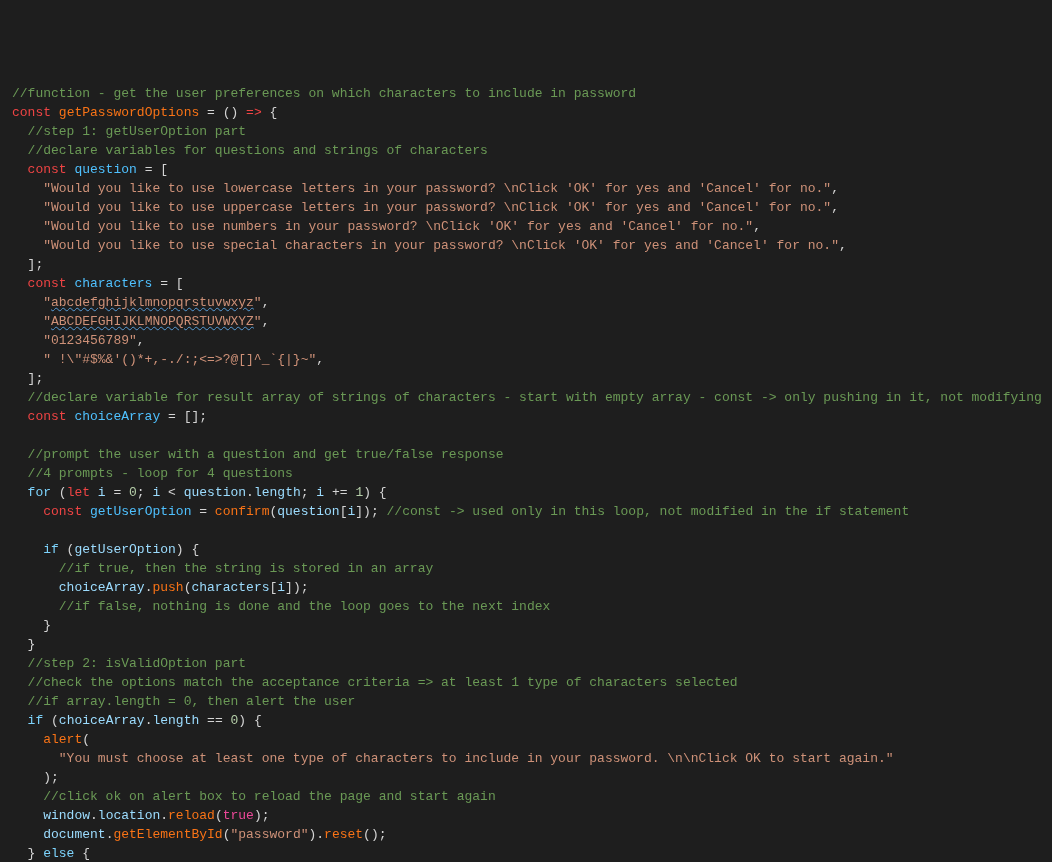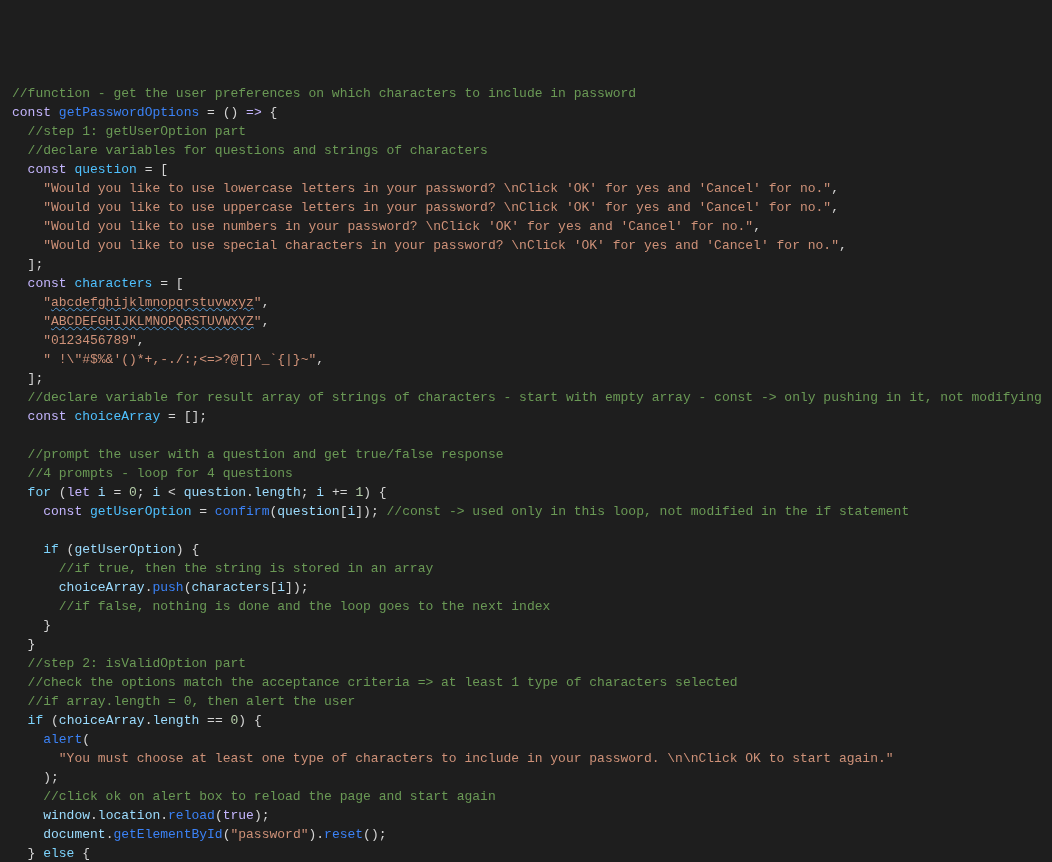--- a/index.html
+++ b/index.html
@@ -8,33 +8,33 @@
     background-color: #1e1e1e;
     font-family: Consolas, 'Courier New', monospace;
     font-size: 13px;
     line-height: 19px;
     color: #d4d4d4;
     white-space: pre;
     overflow-x: auto;
   }
   .line { display: block; }
   .comment { color: #6a9955; text-align: center; }
-  .keyword { color: #c4b5fd; }
+  .keyword { color: #ef4444; }
   .keyword-ctrl { color: #7dd3fc; }
-  .funcname { color: #3b82f6; }
+  .funcname { color: #f97316; }
   .varname { color: #9cdcfe; }
   .constname { color: #4fc1ff; }
   .string { color: #ce9178; }
   .number { color: #b5cea8; }
   .punct { color: #d4d4d4; }
   .squiggle {
     text-decoration: underline wavy #569cd6;
     text-decoration-thickness: 1px;
   }
-  .bool { color: #c4b5fd; }
+  .bool { color: #ec4899; }
 </style>
 </head>
 <body>
 
 
 
 <div><span class="line"><span class="comment">//function - get the user preferences on which characters to include in password</span></span><span class="line"><span class="keyword">const</span> <span class="funcname">getPasswordOptions</span><span class="punct"> = () </span><span class="keyword">=&gt;</span><span class="punct"> {</span></span><span class="line"><span class="comment">  //step 1: getUserOption part</span></span><span class="line"><span class="comment">  //declare variables for questions and strings of characters</span></span><span class="line"><span class="keyword">  const</span><span class="constname"> question</span><span class="punct"> = [</span></span><span class="line"><span class="string">    "Would you like to use lowercase letters in your password? \nClick 'OK' for yes and 'Cancel' for no."</span><span class="punct">,</span></span><span class="line"><span class="string">    "Would you like to use uppercase letters in your password? \nClick 'OK' for yes and 'Cancel' for no."</span><span class="punct">,</span></span><span class="line"><span class="string">    "Would you like to use numbers in your password? \nClick 'OK' for yes and 'Cancel' for no."</span><span class="punct">,</span></span><span class="line"><span class="string">    "Would you like to use special characters in your password? \nClick 'OK' for yes and 'Cancel' for no."</span><span class="punct">,</span></span><span class="line"><span class="punct">  ];</span></span><span class="line"><span class="keyword">  const</span><span class="constname"> characters</span><span class="punct"> = [</span></span><span class="line"><span class="string">    "</span><span class="string squiggle">abcdefghijklmnopqrstuvwxyz</span><span class="string">"</span><span class="punct">,</span></span><span class="line"><span class="string">    "</span><span class="string squiggle">ABCDEFGHIJKLMNOPQRSTUVWXYZ</span><span class="string">"</span><span class="punct">,</span></span><span class="line"><span class="string">    "0123456789"</span><span class="punct">,</span></span><span class="line"><span class="string">    " !\"#$%&amp;'()*+,-./:;&lt;=&gt;?@[]^_`{|}~"</span><span class="punct">,</span></span><span class="line"><span class="punct">  ];</span></span><span class="line"><span class="comment">  //declare variable for result array of strings of characters - start with empty array - const -&gt; only pushing in it, not modifying</span></span><span class="line"><span class="keyword">  const</span><span class="constname"> choiceArray</span><span class="punct"> = [];</span></span><span class="line"> </span><span class="line"><span class="comment">  //prompt the user with a question and get true/false response</span></span><span class="line"><span class="comment">  //4 prompts - loop for 4 questions</span></span><span class="line"><span class="keyword-ctrl">  for</span><span class="punct"> (</span><span class="keyword">let</span><span class="varname"> i</span><span class="punct"> = </span><span class="number">0</span><span class="punct">; </span><span class="varname">i</span><span class="punct"> &lt; </span><span class="varname">question</span><span class="punct">.</span><span class="varname">length</span><span class="punct">; </span><span class="varname">i</span><span class="punct"> += </span><span class="number">1</span><span class="punct">) {</span></span><span class="line"><span class="keyword">    const</span><span class="constname"> getUserOption</span><span class="punct"> = </span><span class="funcname">confirm</span><span class="punct">(</span><span class="varname">question</span><span class="punct">[</span><span class="varname">i</span><span class="punct">]); </span><span class="comment">//const -&gt; used only in this loop, not modified in the if statement</span></span><span class="line"> </span><span class="line"><span class="keyword-ctrl">    if</span><span class="punct"> (</span><span class="varname">getUserOption</span><span class="punct">) {</span></span><span class="line"><span class="comment">      //if true, then the string is stored in an array</span></span><span class="line"><span class="varname">      choiceArray</span><span class="punct">.</span><span class="funcname">push</span><span class="punct">(</span><span class="varname">characters</span><span class="punct">[</span><span class="varname">i</span><span class="punct">]);</span></span><span class="line"><span class="comment">      //if false, nothing is done and the loop goes to the next index</span></span><span class="line"><span class="punct">    }</span></span><span class="line"><span class="punct">  }</span></span><span class="line"><span class="comment">  //step 2: isValidOption part</span></span><span class="line"><span class="comment">  //check the options match the acceptance criteria =&gt; at least 1 type of characters selected</span></span><span class="line"><span class="comment">  //if array.length = 0, then alert the user</span></span><span class="line"><span class="keyword-ctrl">  if</span><span class="punct"> (</span><span class="varname">choiceArray</span><span class="punct">.</span><span class="varname">length</span><span class="punct"> == </span><span class="number">0</span><span class="punct">) {</span></span><span class="line"><span class="funcname">    alert</span><span class="punct">(</span></span><span class="line"><span class="string">      "You must choose at least one type of characters to include in your password. \n\nClick OK to start again."</span></span><span class="line"><span class="punct">    );</span></span><span class="line"><span class="comment">    //click ok on alert box to reload the page and start again</span></span><span class="line"><span class="varname">    window</span><span class="punct">.</span><span class="varname">location</span><span class="punct">.</span><span class="funcname">reload</span><span class="punct">(</span><span class="bool">true</span><span class="punct">);</span></span><span class="line"><span class="varname">    document</span><span class="punct">.</span><span class="funcname">getElementById</span><span class="punct">(</span><span class="string">"password"</span><span class="punct">).</span><span class="funcname">reset</span><span class="punct">();</span></span><span class="line"><span class="punct">  } </span><span class="keyword-ctrl">else</span><span class="punct"> {</span></span></div>
 
 
 

